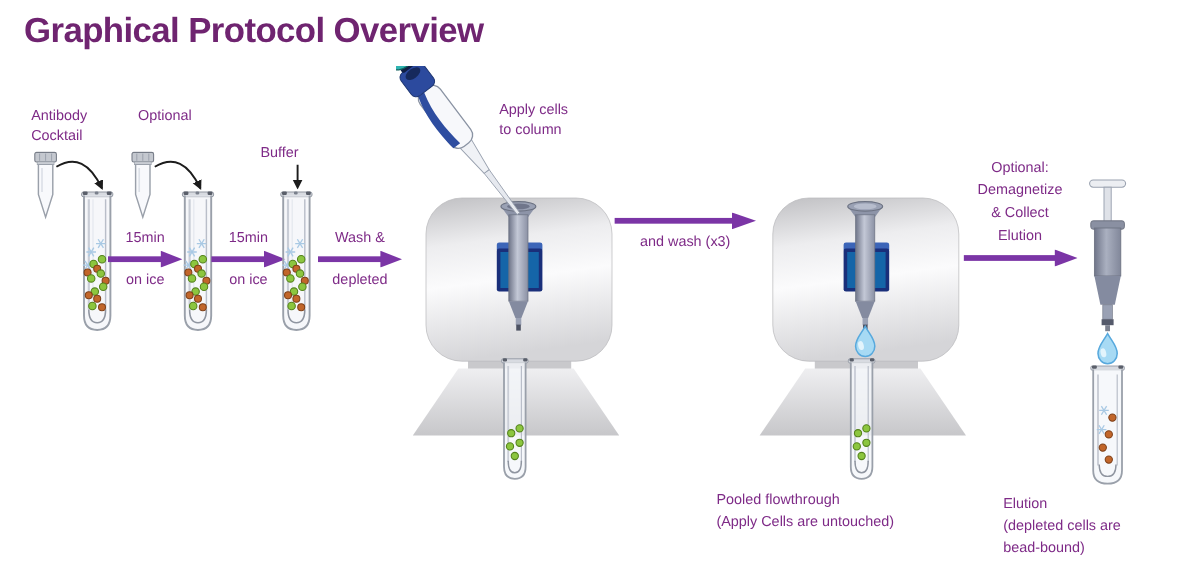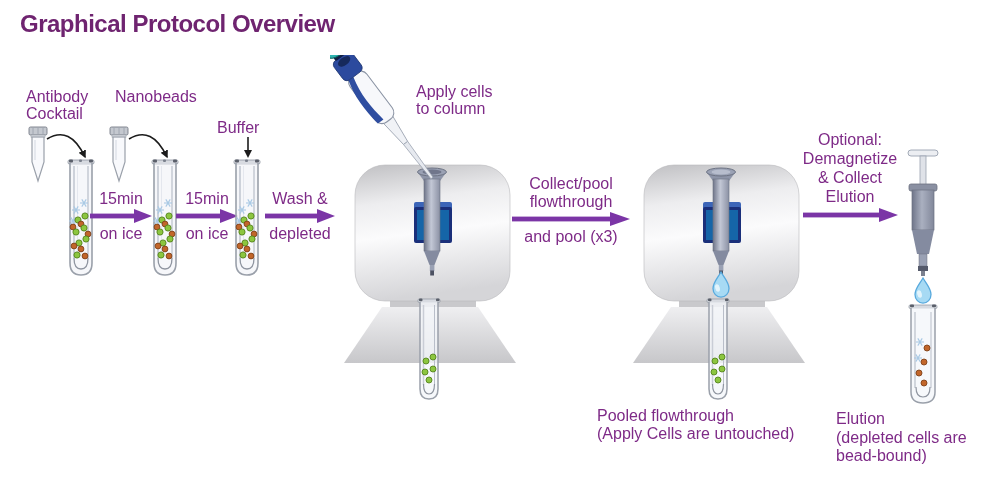--- a/index.html
+++ b/index.html
@@ -2,42 +2,42 @@
 <html><head>
 <meta charset="utf-8">
 <style>
   html,body{margin:0;padding:0;}
   body{
     width:1000px;height:478px;position:relative;background:#ffffff;
     font-family:"Liberation Sans", sans-serif;overflow:hidden;
   }
   .abs{position:absolute;}
   .ttl{
-    font-size:24px;font-weight:700;color:#6F2470;letter-spacing:-0.5px;
+    font-size:29px;font-weight:700;color:#6F2470;letter-spacing:-0.5px;
   }
   .lbl{
-    font-size:16px;color:#7E2A87;line-height:17px;white-space:pre-line;
+    font-size:12px;color:#7E2A87;line-height:17px;white-space:pre-line;
   }
   .lbl.center{text-align:left;}
   .arrowcol{
     position:absolute;display:flex;flex-direction:column;align-items:center;
   }
   .arrowcol .lbl{text-align:center;}
   .gapA{margin-top:2px;}
   .cap4{line-height:19px;}
   svg{display:block;}
 </style>
 </head>
 <body>
 
 <div class="abs ttl" style="left:20px;top:10px;">Graphical Protocol Overview</div>
 
 <div class="abs lbl" style="left:26px;top:88px;width:80px;">Antibody
 Cocktail</div>
-<div class="abs lbl" style="left:115px;top:88px;width:100px;">Nanobeads</div>
+<div class="abs lbl" style="left:115px;top:88px;width:100px;">Optional</div>
 
 <svg class="abs" style="left:25px;top:126px;" width="26" height="60" viewBox="0 0 26 60">
   <rect x="4" y="1" width="18" height="8" rx="1.5" fill="#c4c8cf" stroke="#767c87" stroke-width="0.9"></rect>
   <line x1="8" y1="2" x2="8" y2="8" stroke="#9aa0ab" stroke-width="0.8"></line>
   <line x1="13" y1="2" x2="13" y2="8" stroke="#9aa0ab" stroke-width="0.8"></line>
   <line x1="18" y1="2" x2="18" y2="8" stroke="#9aa0ab" stroke-width="0.8"></line>
   <rect x="6" y="9" width="14" height="2.2" fill="#d9dce2" stroke="#9aa0aa" stroke-width="0.6"></rect>
   <path d="M7,11 L7,36 L13,55 L19,36 L19,11 Z" fill="rgba(244,246,250,0.65)" stroke="#9aa0aa" stroke-width="1.2"></path>
   <line x1="10" y1="14" x2="10" y2="34" stroke="#dde1e8" stroke-width="1.4"></line>
 </svg>
@@ -295,27 +295,25 @@
     <circle cx="95" cy="317" r="3" fill="#8CC63F" stroke="#55831d" stroke-width="0.9"></circle>
     <circle cx="103" cy="314" r="3" fill="#8CC63F" stroke="#55831d" stroke-width="0.9"></circle>
     <circle cx="99" cy="325" r="3" fill="#8CC63F" stroke="#55831d" stroke-width="0.9"></circle>
   </g>
 </svg>
 
 <div class="abs lbl" style="left:416px;top:83px;width:100px;">Apply cells
 to column</div>
 
 <div class="arrowcol" style="left:506px;top:175px;width:130px;">
-  <div class="lbl" style="line-height:17.5px;">Collect/pool
-flowthrough</div>
   <svg class="gapA" width="118" height="14" viewBox="0 0 118 14">
     <rect x="0" y="4.6" width="101" height="4.8" fill="#7B35A6"></rect>
     <polygon points="98,0 118,7 98,14" fill="#7B35A6"></polygon>
   </svg>
-  <div class="lbl gapA">and pool (x3)</div>
+  <div class="lbl gapA">and wash (x3)</div>
 </div>
 
 <svg class="abs" style="left:619px;top:55px;" width="200" height="350" viewBox="0 0 200 350">
   <defs>
     <linearGradient id="s2body" x1="0" y1="0" x2="0.15" y2="1">
       <stop offset="0" stop-color="#c0c0c3"></stop>
         <stop offset="0.3" stop-color="#ededef"></stop>
       <stop offset="0.55" stop-color="#fbfbfc"></stop>
         <stop offset="1" stop-color="#d5d5d8"></stop>
     </linearGradient>

